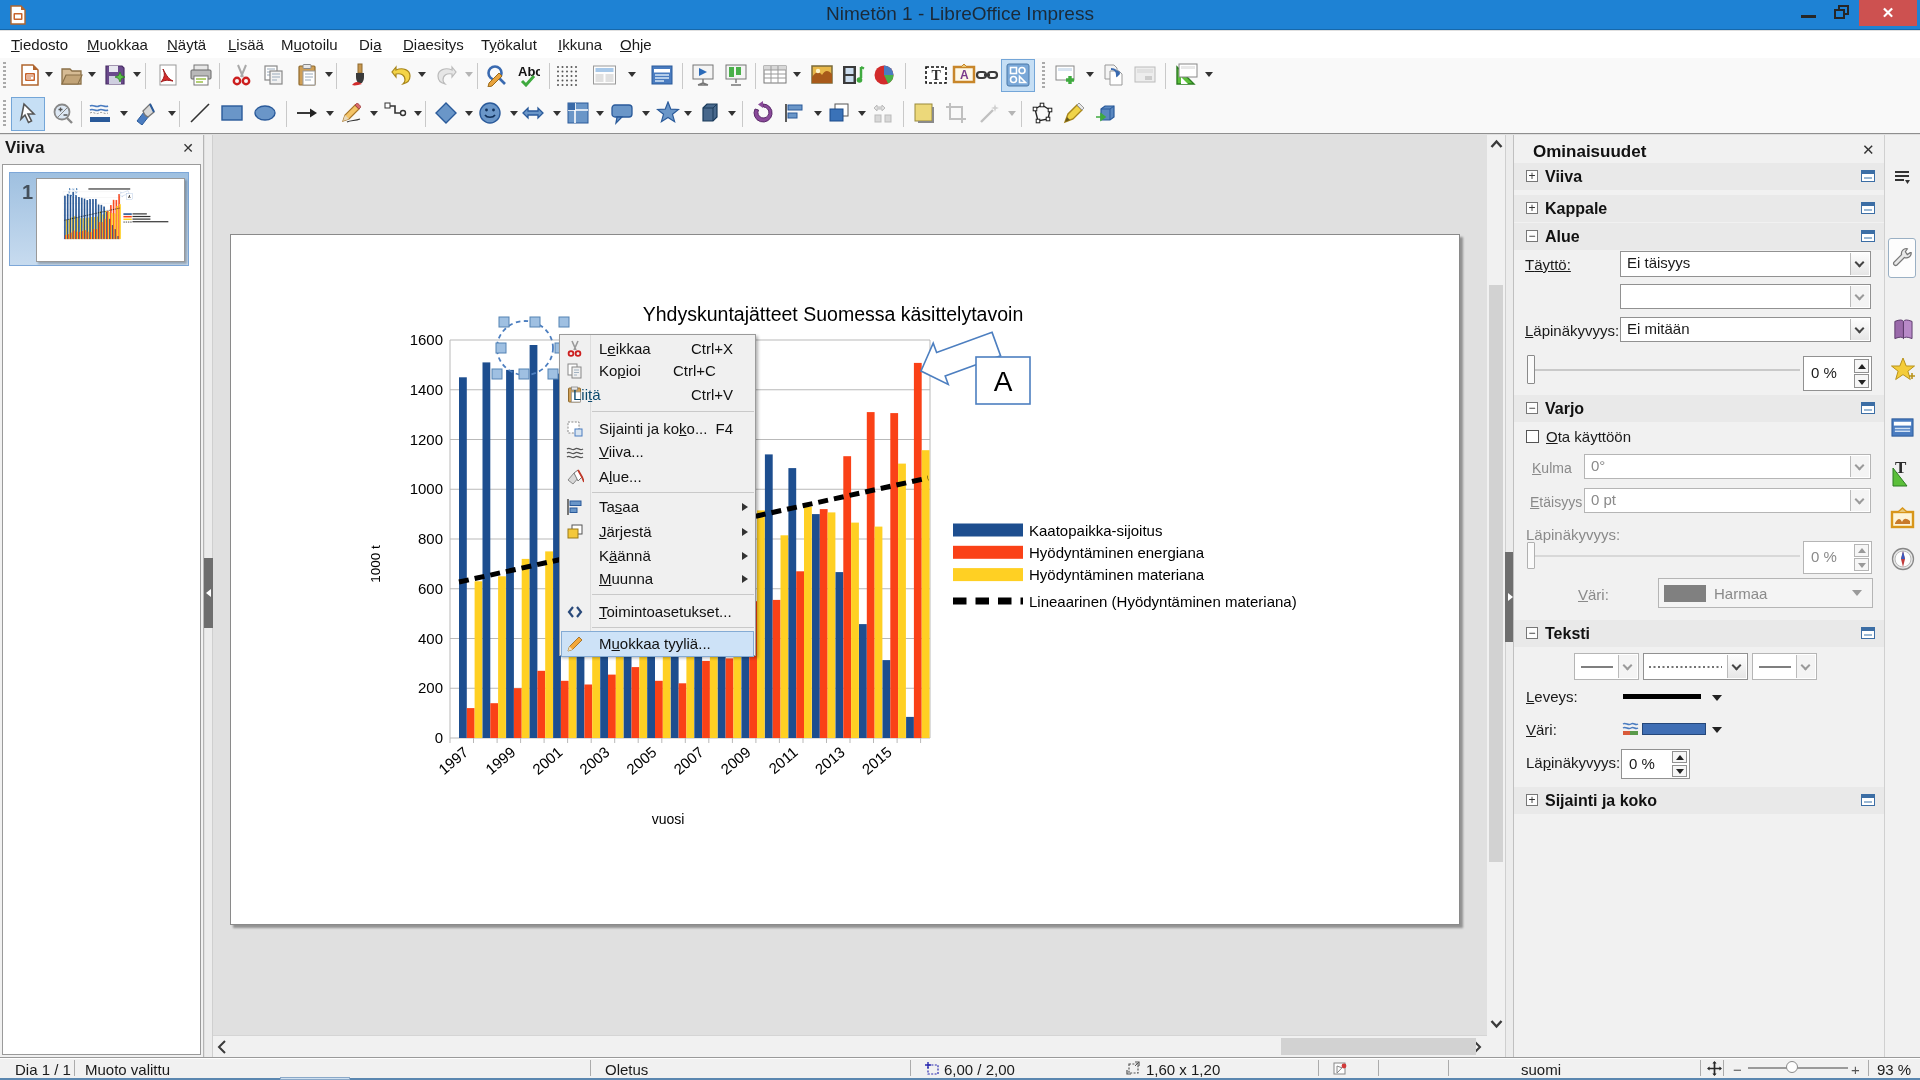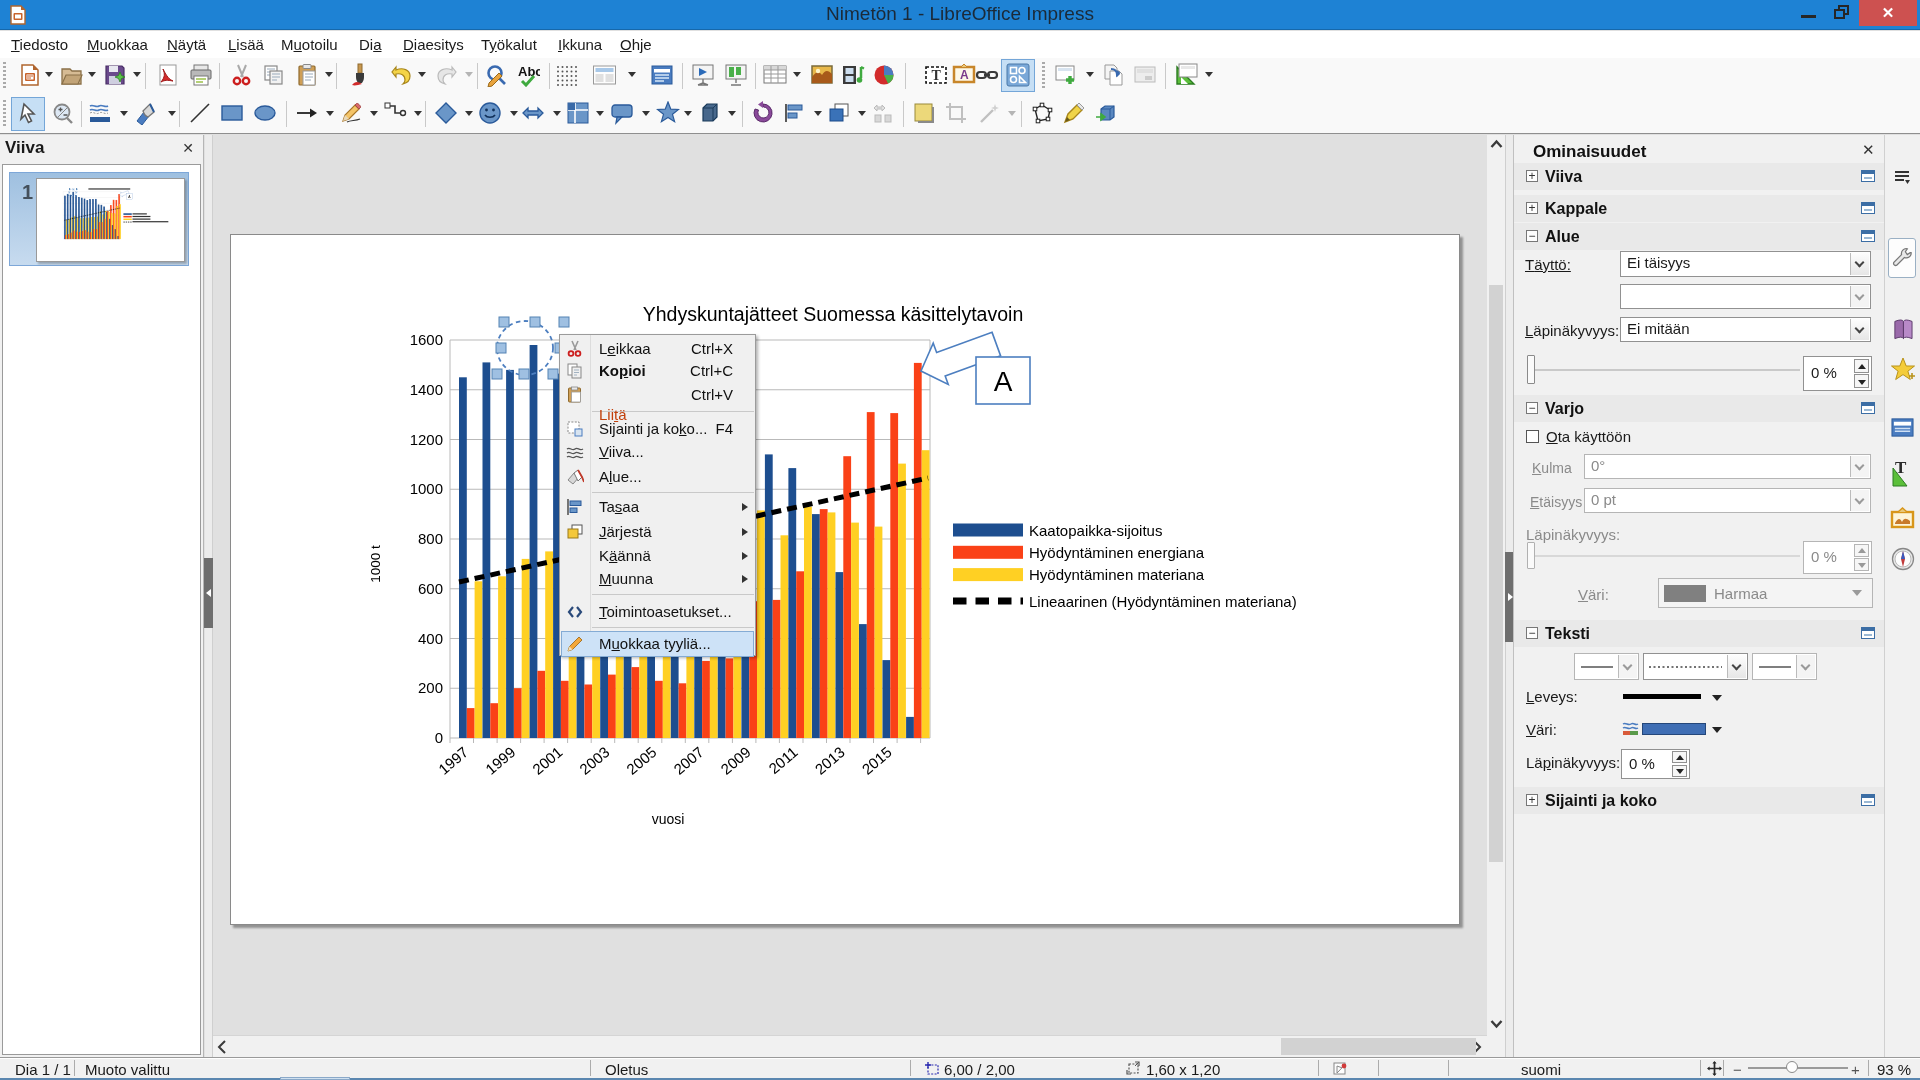--- a/index.html
+++ b/index.html
@@ -674,28 +674,28 @@
       <circle cx="5" cy="13.5" r="2.4" fill="none" stroke="#cc1f1f" stroke-width="1.8"></circle>
       <circle cx="12" cy="13.5" r="2.4" fill="none" stroke="#cc1f1f" stroke-width="1.8"></circle>
     </svg></div>
 <div class="abs" style="left:599px;top:340px;font-size:15px;color:#111;">L<u>e</u>ikkaa</div>
 <div class="abs" style="left:673px;top:340px;width:60px;text-align:right;font-size:15px;color:#111;">Ctrl+X</div>
 <div class="abs" style="left:566px;top:362px;width:18px;height:18px;"><svg width="18" height="18" viewBox="0 0 18 18">
       <rect x="2" y="2" width="9" height="11" fill="#fff" stroke="#888"></rect>
       <rect x="6" y="5" width="9" height="11" fill="#f0f0f0" stroke="#888"></rect>
       <path d="M8 8h5M8 10.5h5M8 13h3" stroke="#9ab" stroke-width=".9"></path>
     </svg></div>
-<div class="abs" style="left:599px;top:362px;font-size:15px;color:#111;font-weight:bold;">Ko<u>p</u>ioi</div>
-<div class="abs" style="left:673px;top:362px;width:60px;text-align:right;font-size:15px;color:#111;">Ctrl+C</div>
+<div class="abs" style="left:599px;top:362px;font-size:15px;color:#111;">Ko<u>p</u>ioi</div>
+<div class="abs" style="left:673px;top:362px;width:60px;text-align:left;font-size:15px;color:#111;">Ctrl+C</div>
 <div class="abs" style="left:566px;top:386px;width:18px;height:18px;"><svg width="18" height="18" viewBox="0 0 18 18">
       <rect x="2.5" y="2" width="12" height="14" rx="1" fill="#cf9f56" stroke="#8f6a2e"></rect>
       <rect x="5.5" y="1" width="6" height="3" fill="#e8e8e8" stroke="#888" stroke-width=".8"></rect>
       <rect x="5.5" y="6" width="9" height="10" fill="#fff" stroke="#999" stroke-width=".8"></rect>
     </svg></div>
-<div class="abs" style="left:599px;top:386px;font-size:15px;color:#c2410c;margin-top:20px;">Lii<u>t</u>ä</div>
+<div class="abs" style="left:573px;top:386px;font-size:15px;color:#0c4a6e;">Lii<u>t</u>ä</div>
 <div class="abs" style="left:673px;top:386px;width:60px;text-align:right;font-size:15px;color:#111;">Ctrl+V</div>
 <div class="abs" style="left:566px;top:420px;width:18px;height:18px;"><svg width="18" height="18" viewBox="0 0 18 18">
       <rect x="2" y="2" width="11" height="11" fill="#fff" stroke="#888" stroke-dasharray="2 1.4"></rect>
       <rect x="9" y="9" width="7" height="7" fill="#d8e4f0" stroke="#4a7cc0"></rect>
     </svg></div>
 <div class="abs" style="left:599px;top:420px;font-size:15px;color:#111;">Sijainti ja ko<u>k</u>o...</div>
 <div class="abs" style="left:673px;top:420px;width:60px;text-align:right;font-size:15px;color:#111;">F4</div>
 <div class="abs" style="left:566px;top:443px;width:18px;height:18px;"><svg width="18" height="18" viewBox="0 0 18 18">
       <path d="M1 6c3-2.5 5 2.5 8 0s4 2.5 8 0M1 10c3-2.5 5 2.5 8 0s4 2.5 8 0M1 14c3-2.5 5 2.5 8 0s4 2.5 8 0" fill="none" stroke="#555" stroke-width="1.3"></path>
     </svg></div>

